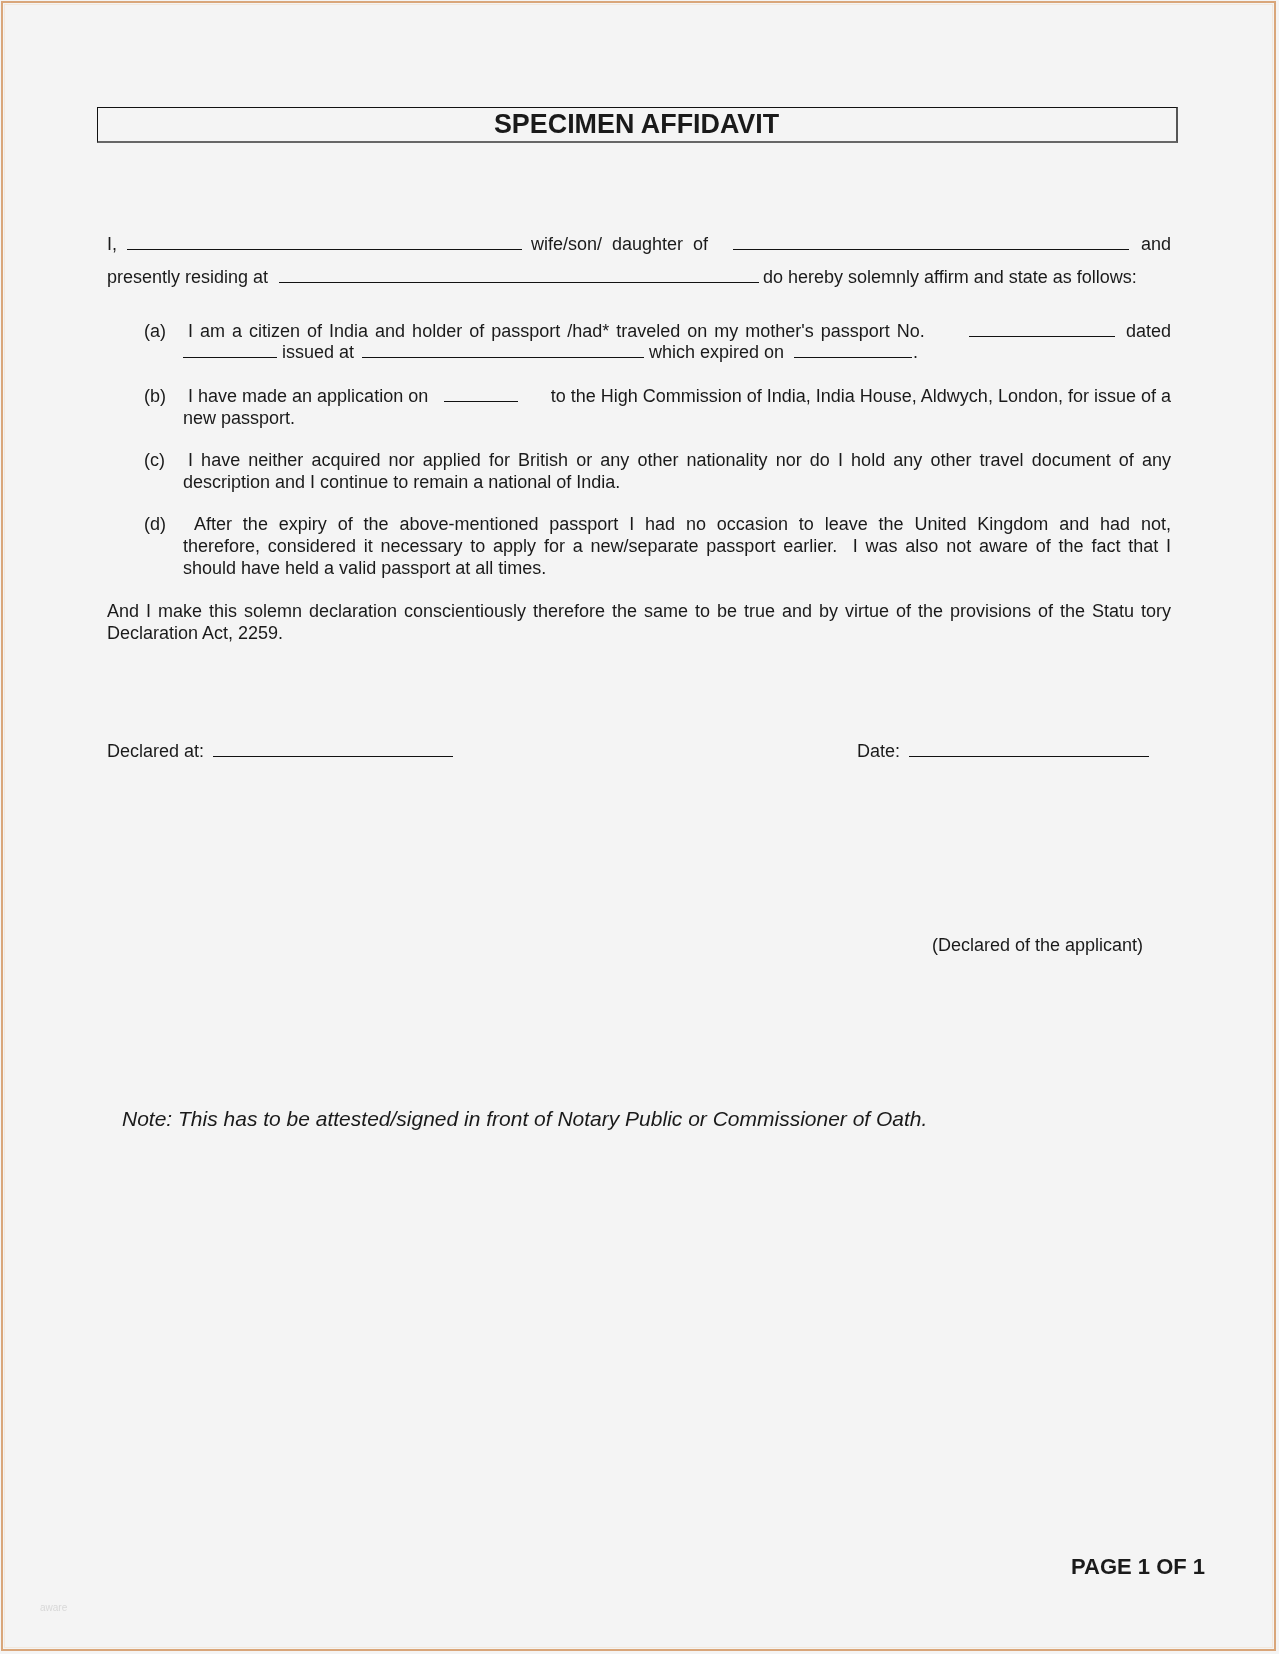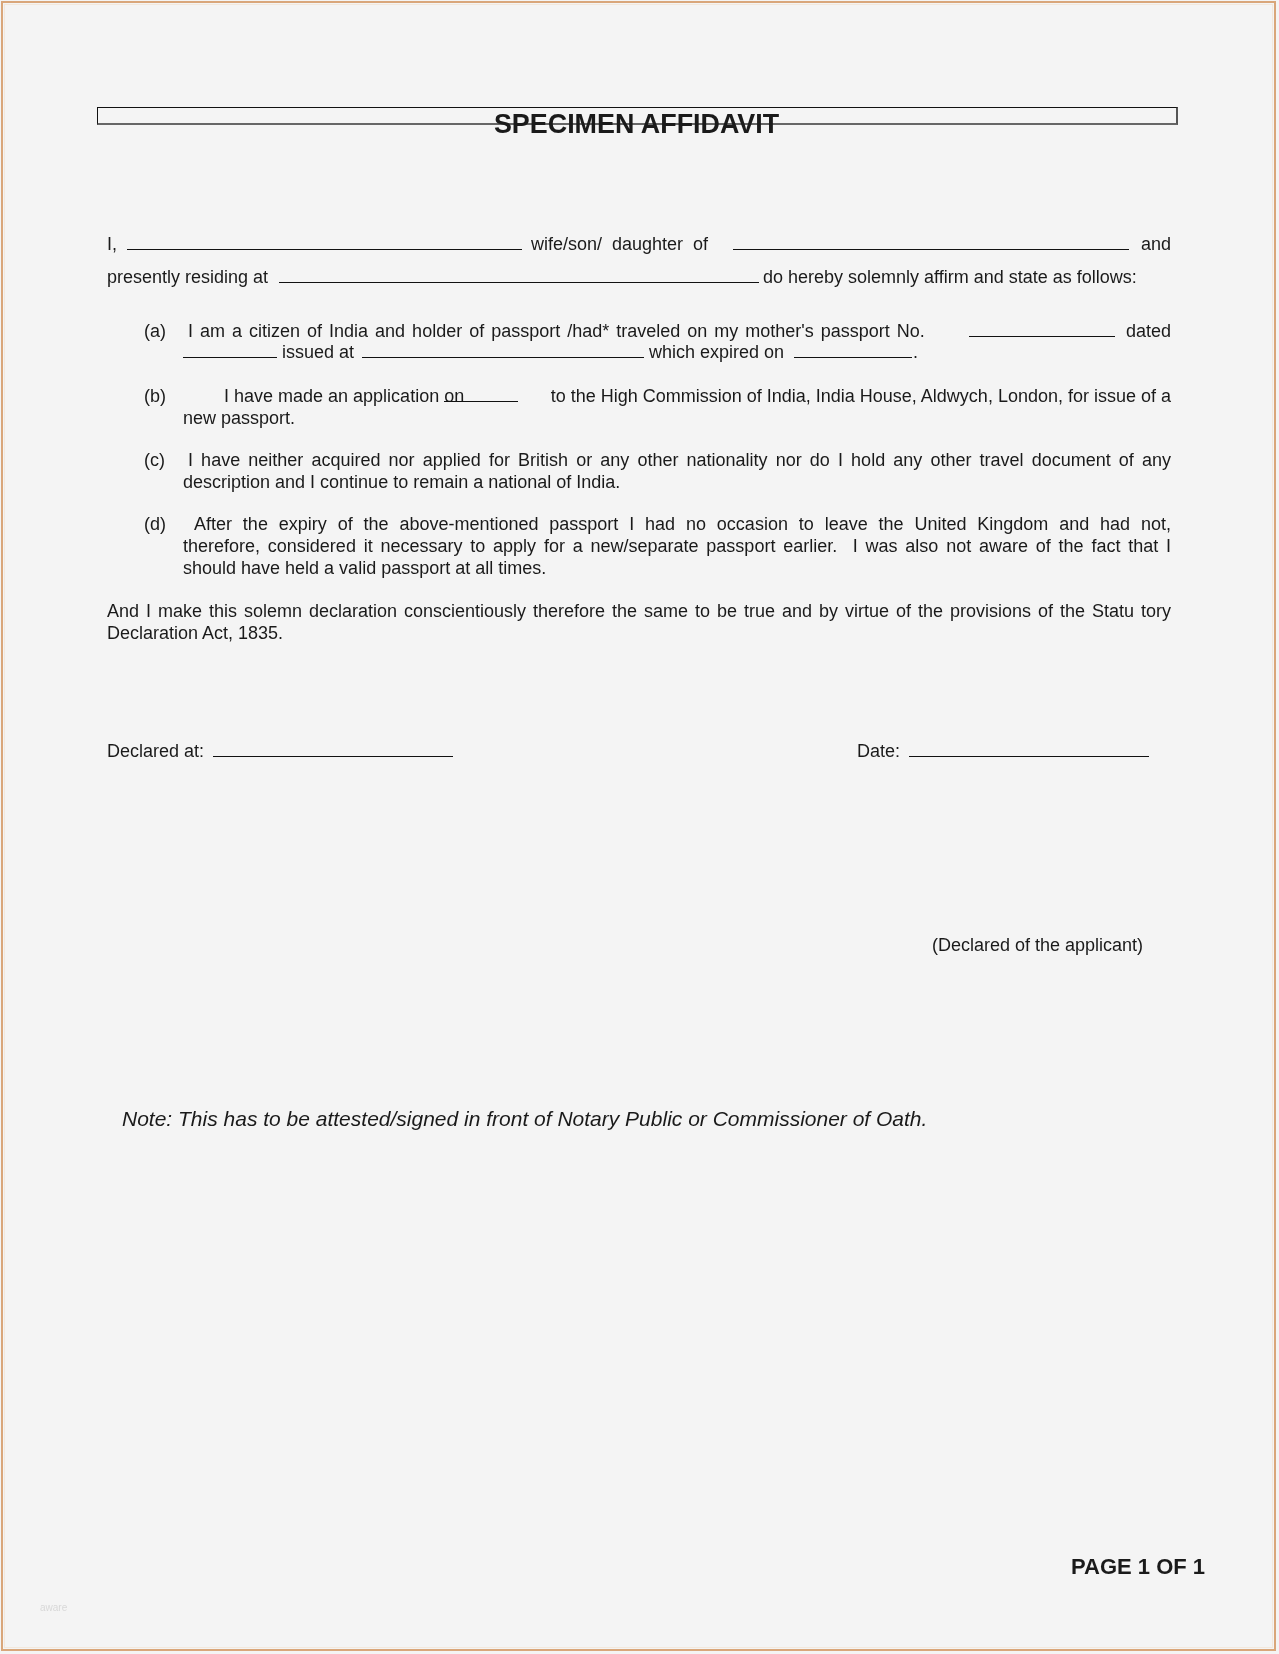--- a/index.html
+++ b/index.html
@@ -11,21 +11,21 @@
   }
   .page-border {
     position: absolute; left: 1px; top: 1px; width: 1275px; height: 1650px;
     border: 2px solid #d9a67a; box-sizing: border-box;
   }
   .page-border-inner {
     position: absolute; left: 4px; top: 4px; width: 1269px; height: 1644px;
     border: 1px solid #f3e8dc; box-sizing: border-box;
   }
   .title-box {
-    position: absolute; left: 97px; top: 107px; width: 1081px; height: 18px;
+    position: absolute; left: 97px; top: 107px; width: 1081px; height: 36px;
     border: 1.5px solid #111; border-bottom: 2px solid #666; border-right: 2px solid #555;
     box-sizing: border-box; text-align: center;
   }
   .title {
     font-size: 28px; font-weight: bold; line-height: 32px; letter-spacing: 0px;
     transform: scaleX(0.96); display: inline-block;
   }
   .line {
     position: absolute; font-size: 18px; line-height: 22px; white-space: nowrap;
   }
@@ -69,21 +69,21 @@
   <span class="blank" style="position:absolute; left:0; width:94px; top:0;"></span>
   <span style="position:absolute; left:99px;">issued at</span>
   <span class="blank" style="position:absolute; left:179px; width:282px; top:0;"></span>
   <span style="position:absolute; left:466px;">which expired on</span>
   <span class="blank" style="position:absolute; left:611px; width:118px; top:0;"></span>
   <span style="position:absolute; left:730px;">.</span>
 </div>
 
 <div class="line" style="left:144px; top:385px; width:1027px;">
   <span style="position:absolute; left:0;">(b)</span>
-  <span style="position:absolute; left:44px;margin-left:36px;">I have made an application on</span>
+  <span style="position:absolute; left:44px;">I have made an application on</span>
   <span class="blank" style="position:absolute; left:300px; width:74px; top:0;"></span>
   <span style="position:absolute; right:0;">to the High Commission of India, India House, Aldwych, London, for issue of a</span>
 </div>
 <div class="line" style="left:183px; top:407px;">
   <span>new passport.</span>
 </div>
 
 <div class="line" style="left:144px; top:449px; width:1027px;">
   <span style="position:absolute; left:0;">(c)</span>
   <span style="position:absolute; left:44px; right:0; text-align:justify; text-align-last:justify; display:block;">I have neither acquired nor applied for British or any other nationality nor do I hold any other travel document of any</span>
@@ -100,21 +100,21 @@
   <span style="display:block; text-align:justify; text-align-last:justify; white-space:pre-wrap;">therefore, considered it necessary to apply for a new/separate passport earlier.  I was also not aware of the fact that I</span>
 </div>
 <div class="line" style="left:183px; top:557px;">
   <span>should have held a valid passport at all times.</span>
 </div>
 
 <div class="line" style="left:107px; top:600px; width:1064px;">
   <span style="display:block; text-align:justify; text-align-last:justify;">And I make this solemn declaration conscientiously therefore the same to be true and by virtue of the provisions of the Statu tory</span>
 </div>
 <div class="line" style="left:107px; top:622px;">
-  <span>Declaration Act, 1835.</span>
+  <span>Declaration Act, 2259.</span>
 </div>
 
 <div class="line" style="left:107px; top:740px;">
   <span>Declared at:</span>
   <span class="blank" style="width:240px; margin-left:4px;"></span>
 </div>
 <div class="line" style="left:857px; top:740px;">
   <span>Date:</span>
   <span class="blank" style="width:240px; margin-left:4px;"></span>
 </div>

